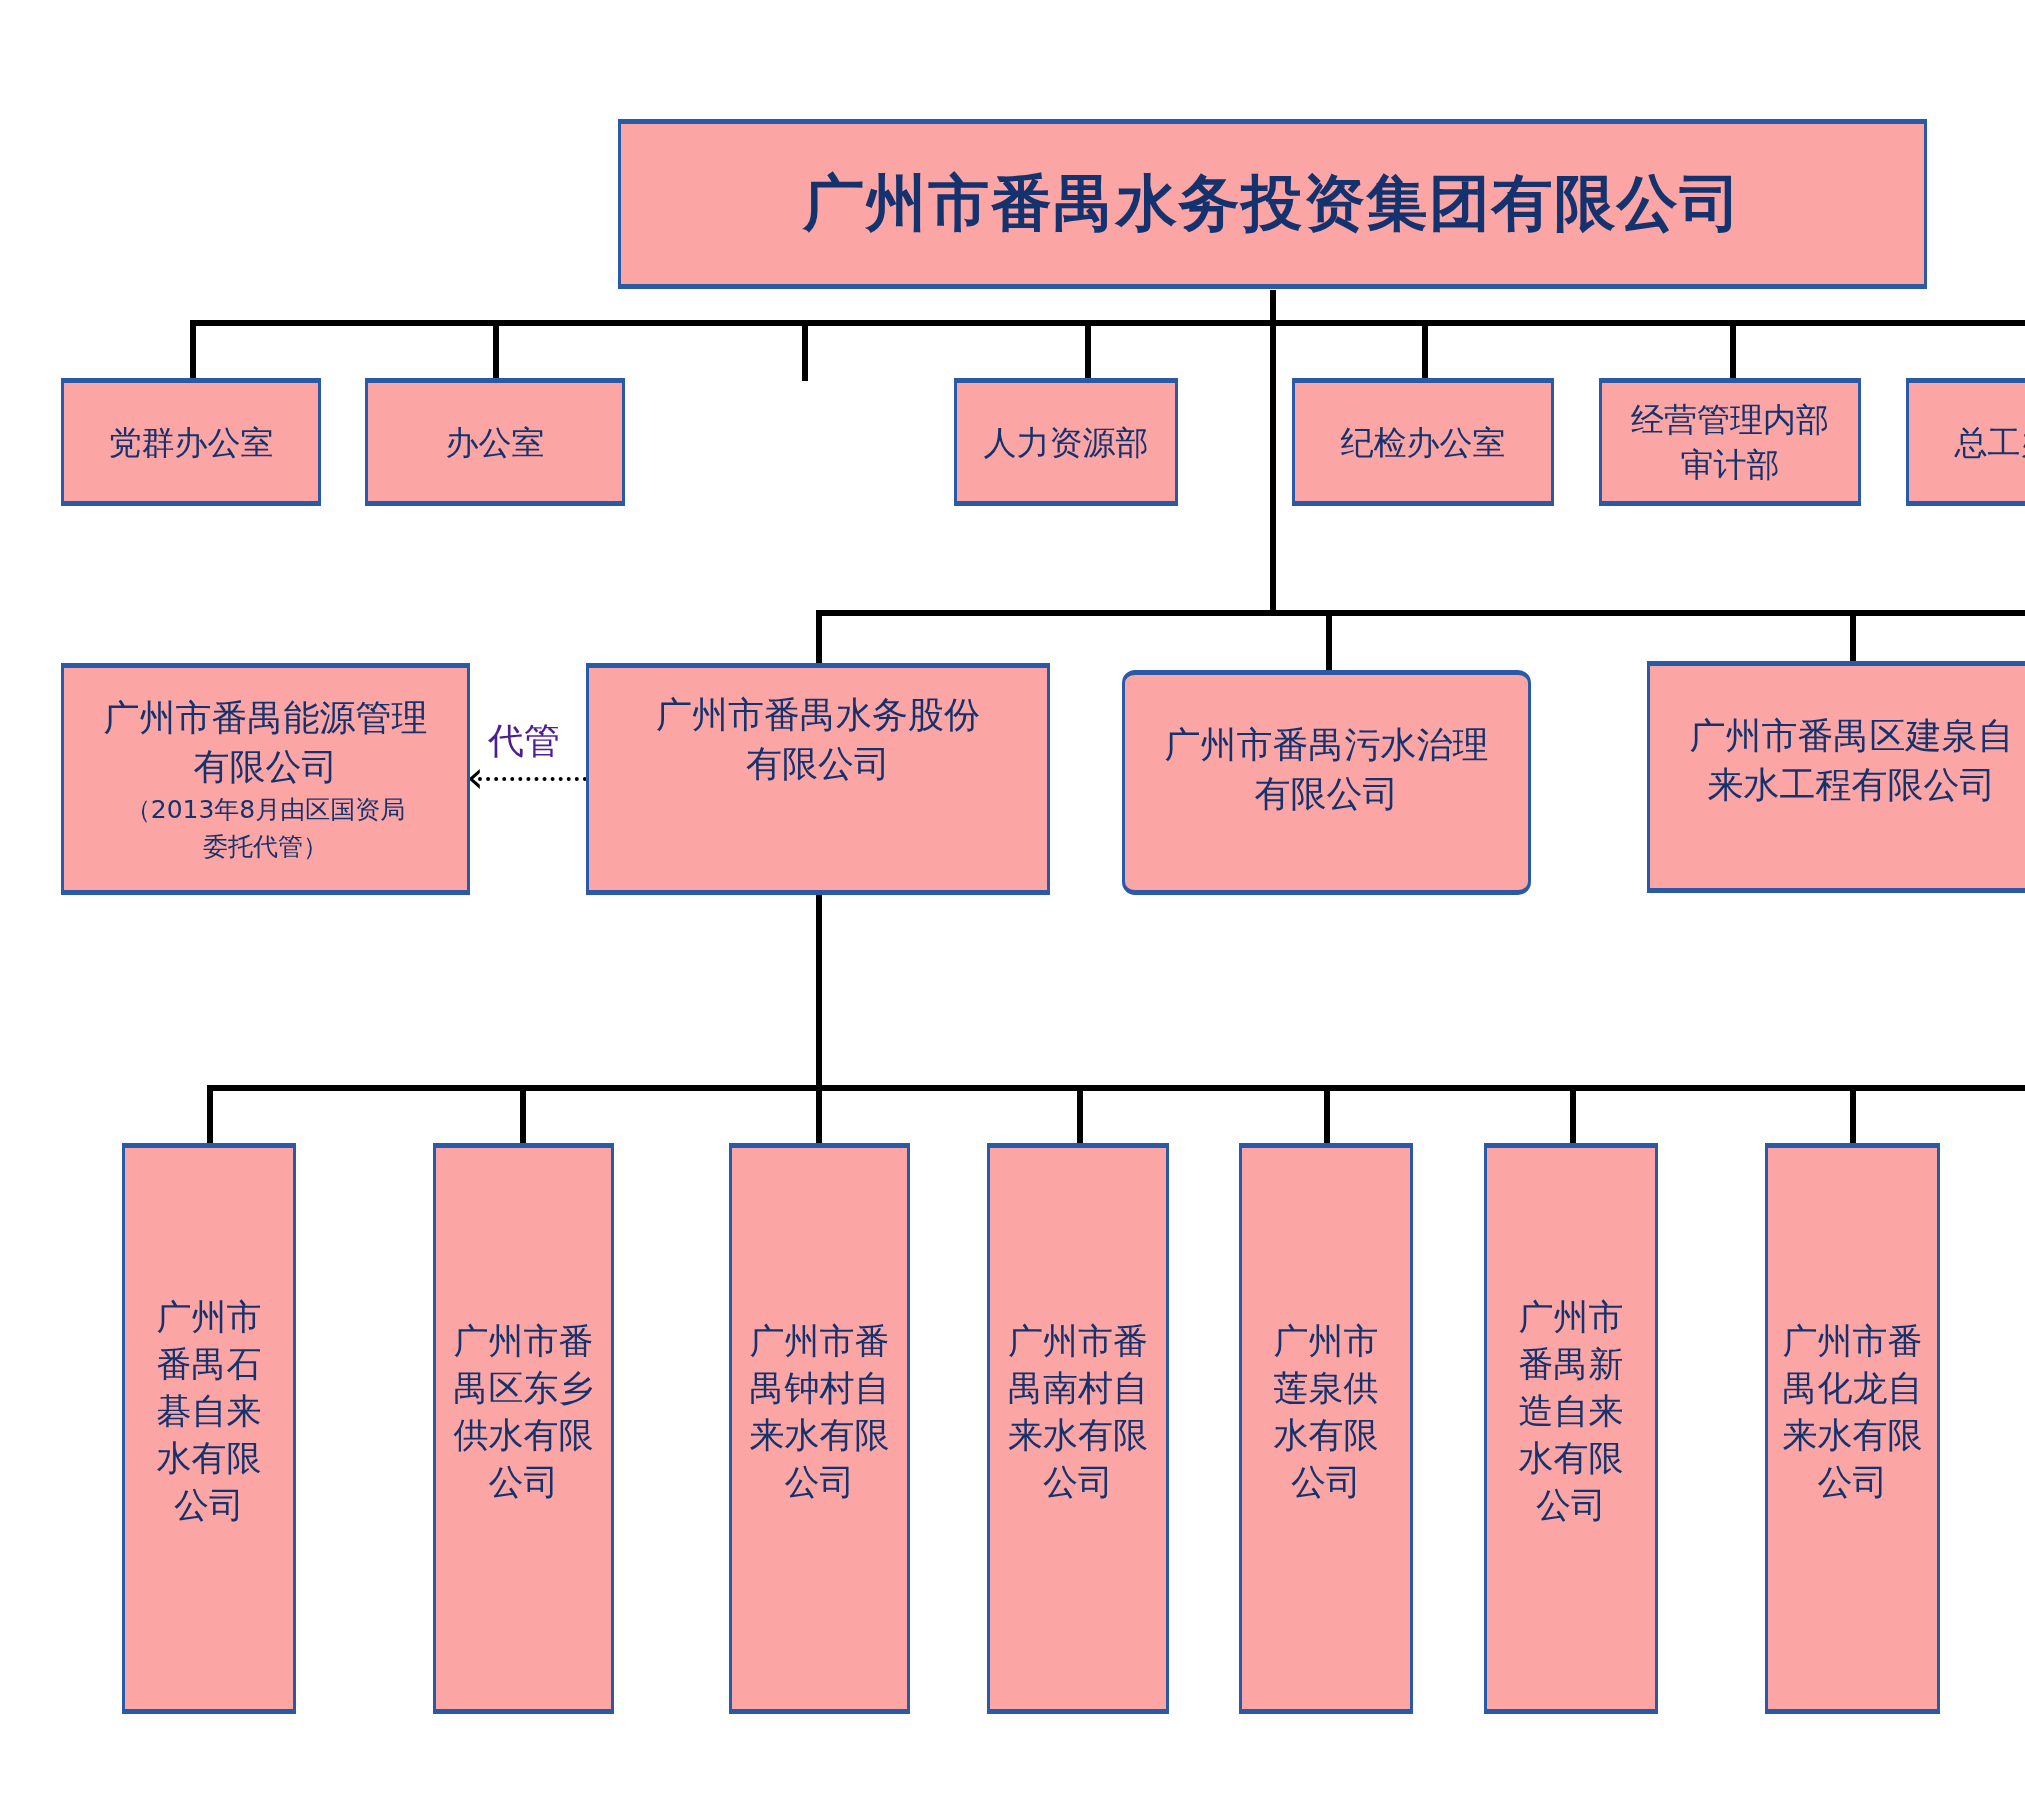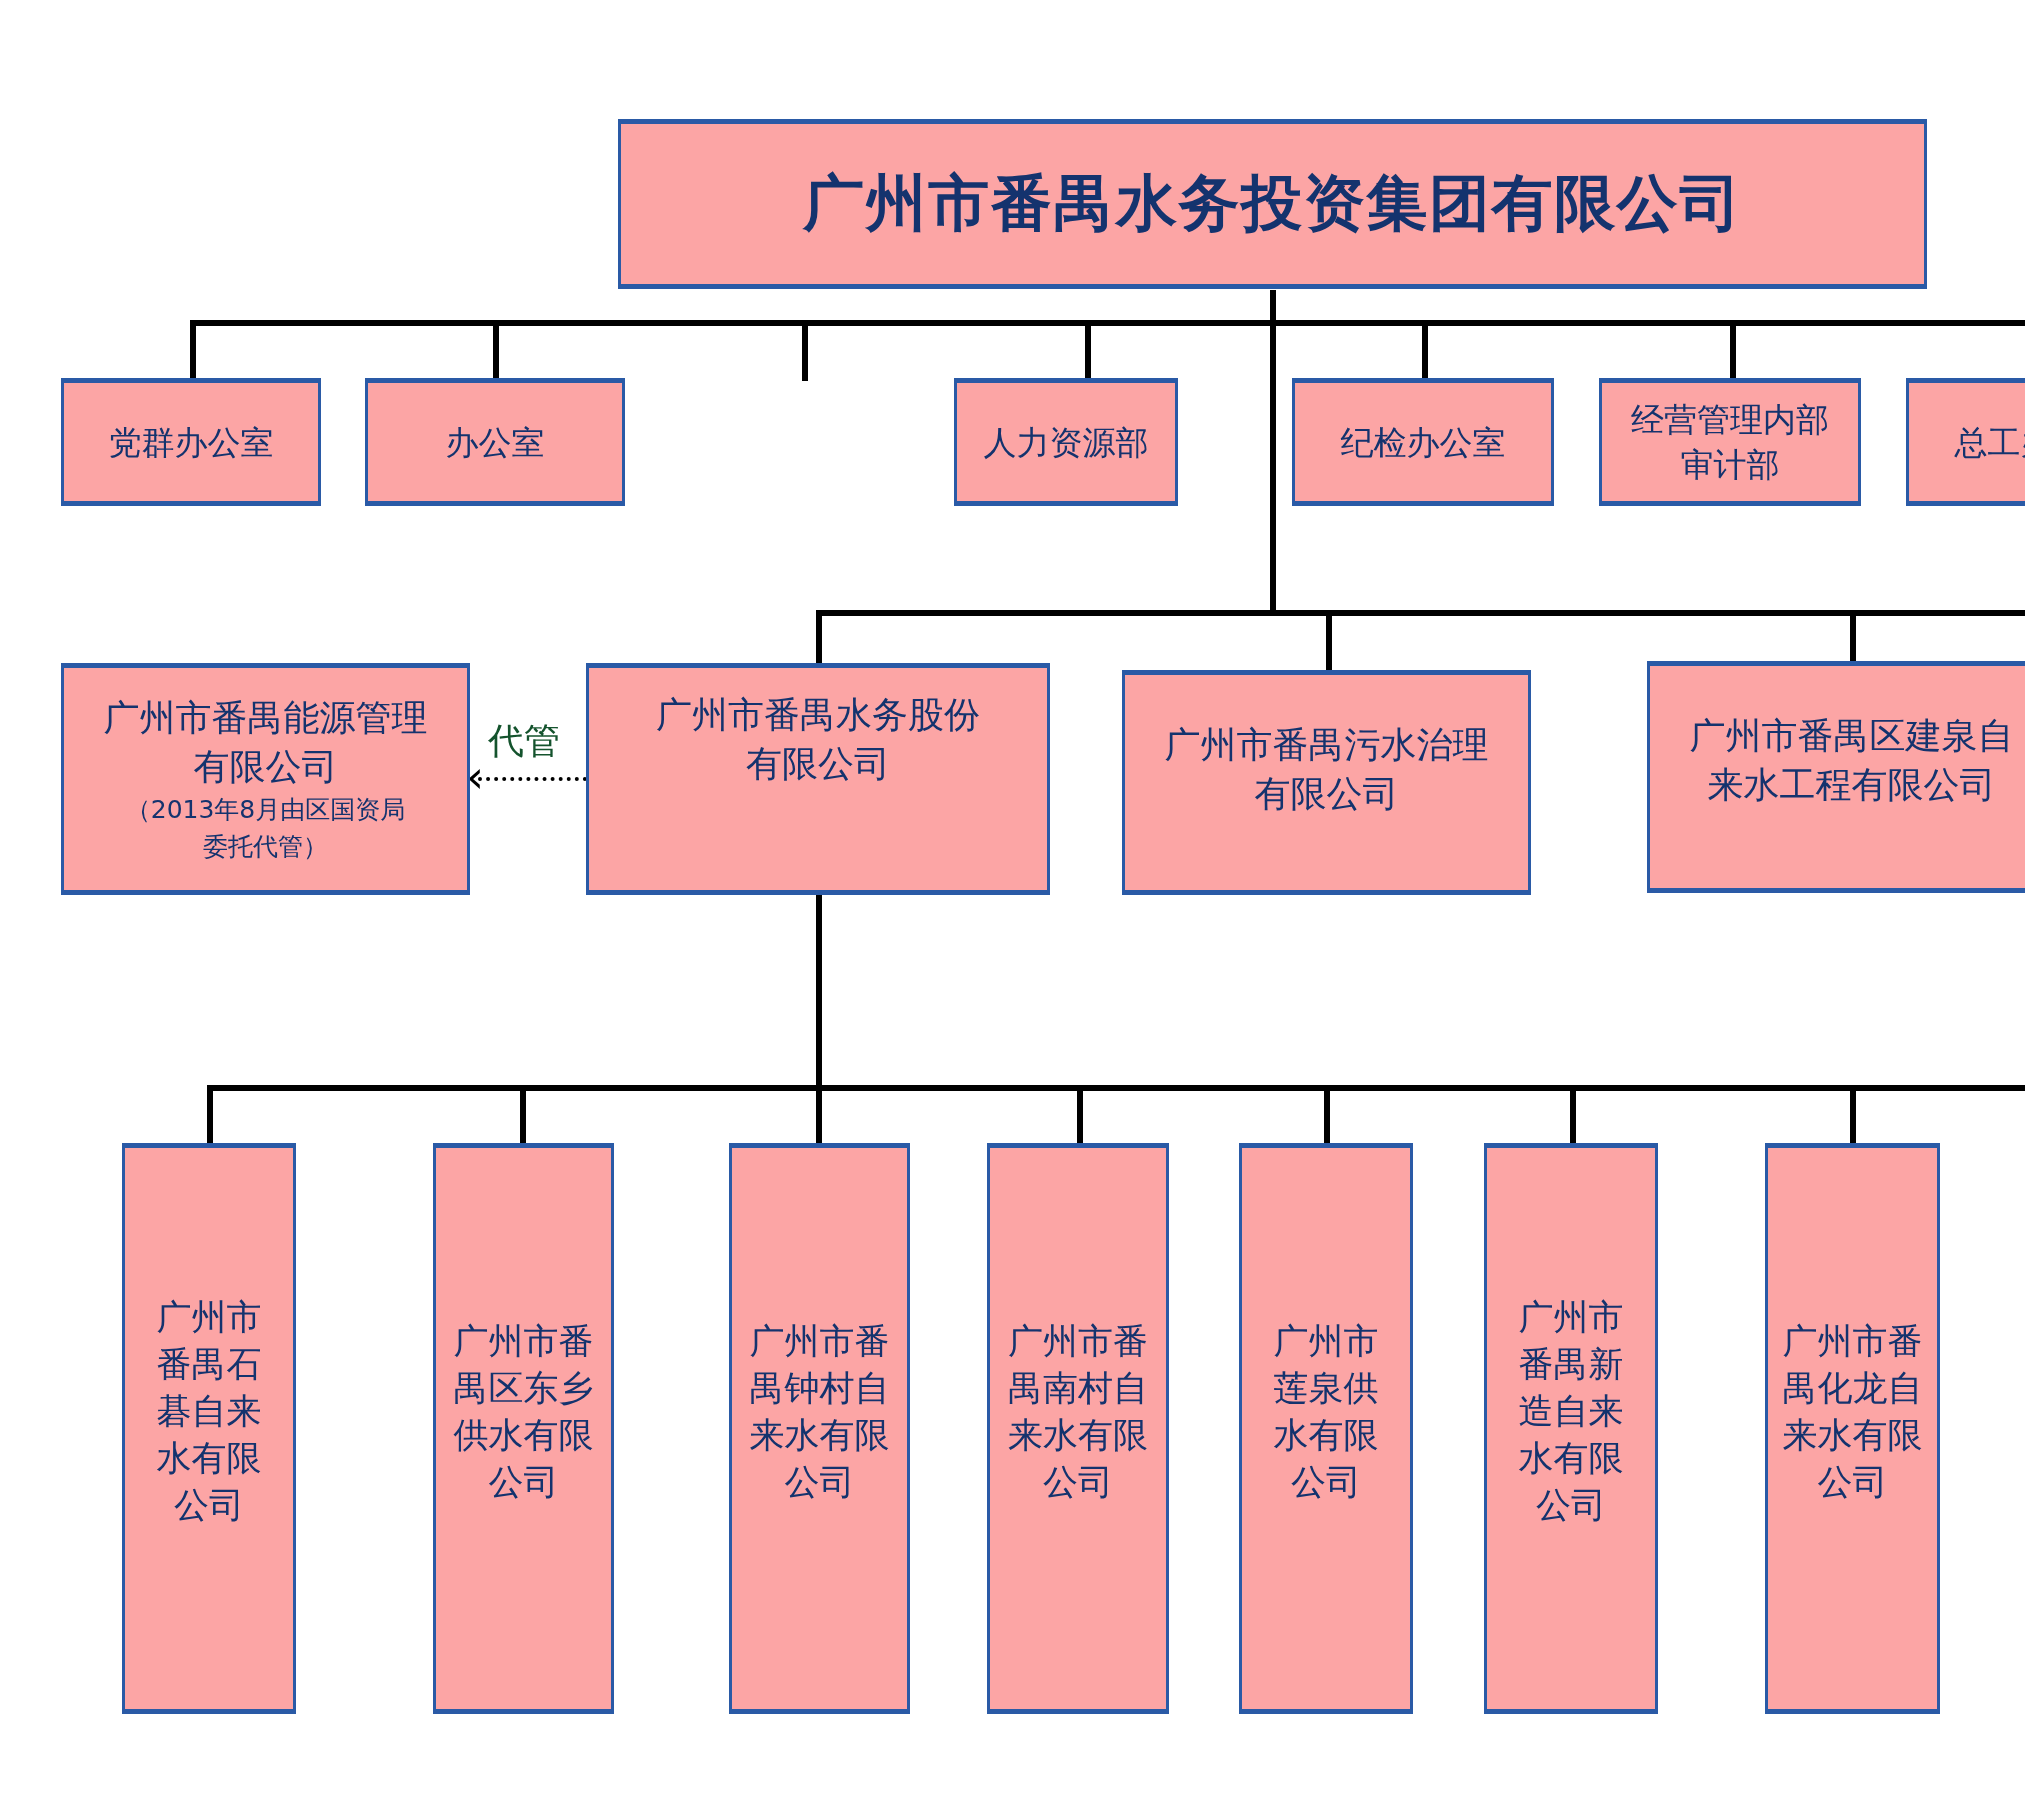--- a/index.html
+++ b/index.html
@@ -11,21 +11,21 @@
   .title{font-size:61px;font-weight:bold;letter-spacing:1.6px;}
   .dept{font-size:33px;line-height:45px;}
   .lvl2{font-size:36px;line-height:49px;}
   .note{font-size:25px;line-height:37px;}
   .vert{font-size:35px;line-height:47px;padding:0 12px;word-break:break-all;}
   .ln{position:absolute;background:#000;}
   .hl{height:5.7px;}
   .vl{width:5.7px;}
   .dash{position:absolute;height:0;border-top:4px dotted #000;}
   .arrow{position:absolute;font-size:45px;line-height:45px;color:#000;font-family:"DejaVu Sans",sans-serif;}
-  .lbl{position:absolute;font-size:36px;color:#14532d;font-family:"DejaVu Sans",sans-serif;}
+  .lbl{position:absolute;font-size:36px;color:#4c1d95;font-family:"DejaVu Sans",sans-serif;}
 </style>
 </head>
 <body>
 
 <div id="root">
 
   <div class="ln vl" style="left:1270px;top:290px;height:320px;"></div>
   <div class="ln hl" style="left:190px;top:320px;width:2159px;"></div>
   <div class="ln vl" style="left:190px;top:320px;height:61px;"></div>
   <div class="ln vl" style="left:493px;top:320px;height:61px;"></div>
@@ -80,21 +80,21 @@
   <div class="box lvl2" style="left:61px;top:663px;width:409px;height:232px;">
     <div>广州市番禺能源管理</div>
     <div>有限公司</div>
     <div class="note">（2013年8月由区国资局</div>
     <div class="note">委托代管）</div>
   </div>
   <div class="box lvl2" style="left:586px;top:663px;width:464px;height:232px;justify-content:flex-start;padding-top:22px;">
     <div>广州市番禺水务股份</div>
     <div>有限公司</div>
   </div>
-  <div class="box lvl2" style="left:1122px;top:670px;width:409px;height:225px;justify-content:flex-start;padding-top:45px;">
+  <div class="box lvl2" style="left:1122px;top:670px;width:409px;height:225px;justify-content:flex-start;padding-top:45px;border-radius:13px;">
     <div>广州市番禺污水治理</div>
     <div>有限公司</div>
   </div>
   <div class="box lvl2" style="left:1647px;top:661px;width:409px;height:232px;justify-content:flex-start;padding-top:45px;">
     <div>广州市番禺区建泉自</div>
     <div>来水工程有限公司</div>
   </div>
 
   <div class="box vert" style="left:122px;top:1143px;width:174px;height:571px;justify-content:flex-start;padding-top:146px;">
     <div>广州市</div>

